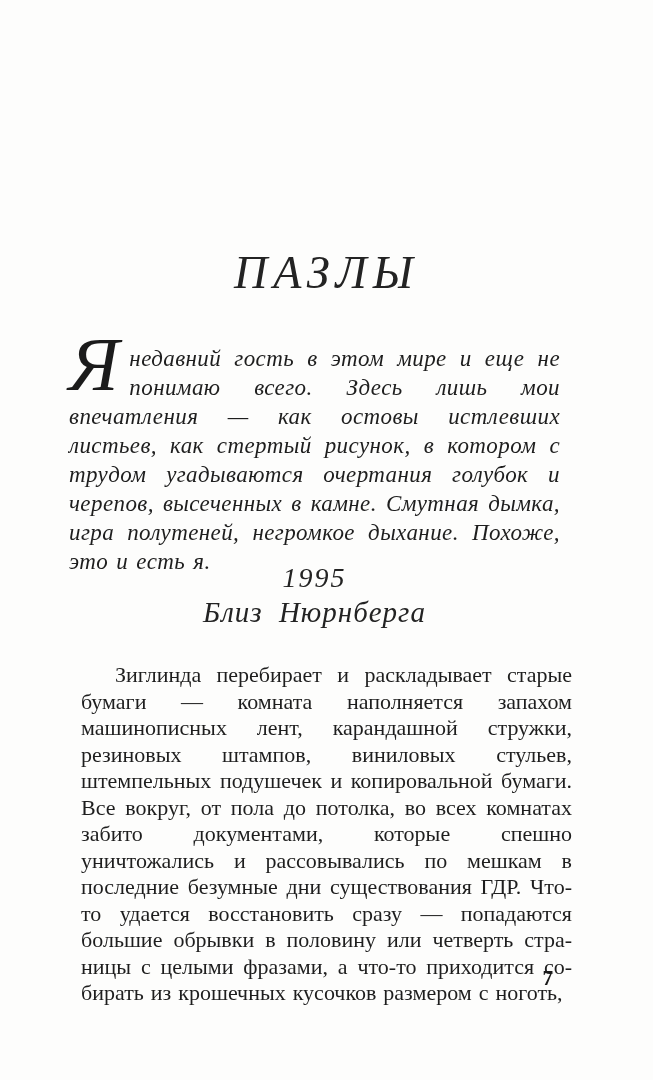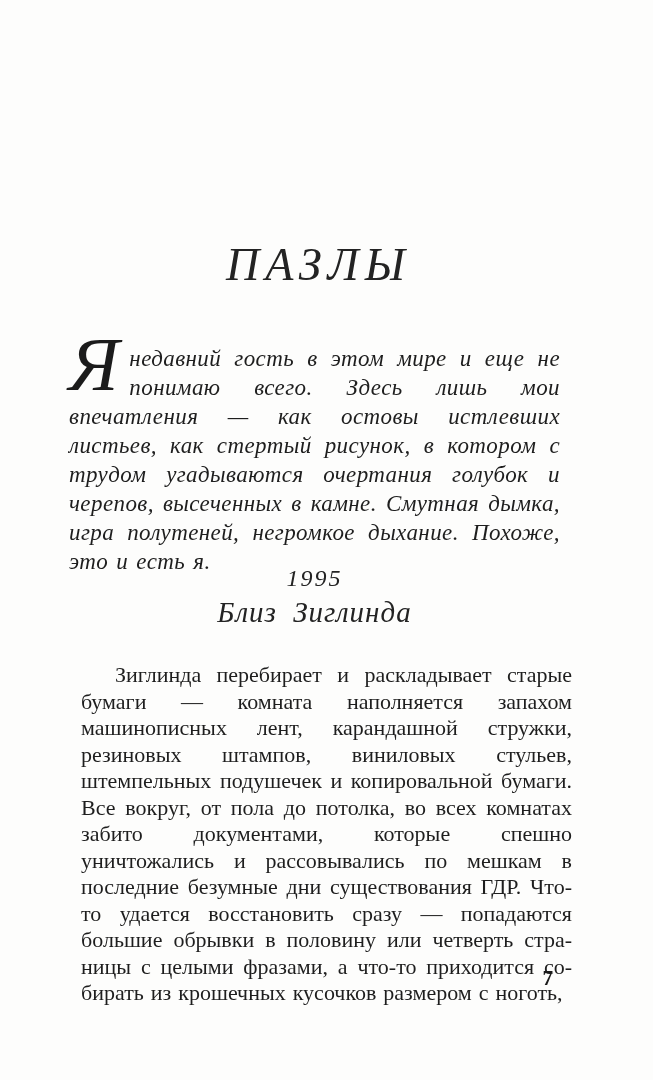--- a/index.html
+++ b/index.html
@@ -12,21 +12,21 @@
     font-family: "Liberation Serif", serif;
     overflow: hidden;
   }
   .col {
     position: absolute;
     left: 69px;
     width: 491px;
   }
   .chapter-title {
     top: 234px;
-    margin: 4px;
+    margin: 12px;
     text-align: center;
     font-size: 46px;
     font-weight: normal;
     font-style: italic;
     letter-spacing: 6px;
     color: #232323;
   }
   .epigraph {
     top: 344px;
     margin: 0;
@@ -45,21 +45,21 @@
     margin: -8px 10px 0 0;
     color: #1b1b1b;
   }
   .section-heading {
     top: 560px;
     text-align: center;
     font-style: italic;
     color: #232323;
   }
   .section-year {
-    font-size: 24px;
+    font-size: 28px;
     line-height: 36px;
     letter-spacing: 2px;
   }
   .section-place {
     font-size: 29px;
     line-height: 32px;
     letter-spacing: 1px;
     word-spacing: 8px;
   }
   .body-par {
@@ -88,20 +88,20 @@
 <div class="page">
 
   <h1 class="col chapter-title">ПАЗЛЫ</h1>
 
   <p class="col epigraph">
     <span class="dropcap">Я</span><span>недавний гость в этом мире и еще не понимаю всего. Здесь лишь мои впечатления — как остовы истлевших листьев, как стертый рисунок, в ко­тором с трудом угадываются очертания голубок и черепов, высеченных в камне. Смутная дымка, игра полутеней, негромкое дыхание. Похоже, это и есть я.</span>
   </p>
 
   <div class="col section-heading">
     <div class="section-year">1995</div>
-    <div class="section-place">Близ Зиглинда</div>
+    <div class="section-place">Близ Нюрнберга</div>
   </div>
 
   <p class="col body-par">Зиглинда перебирает и раскладывает старые бу­маги — комната наполняется запахом машинопис­ных лент, карандашной стружки, резиновых штам­пов, виниловых стульев, штемпельных подушечек и копировальной бумаги. Все вокруг, от пола до по­толка, во всех комнатах забито документами, кото­рые спешно уничтожались и рассовывались по меш­кам в последние безумные дни существования ГДР. Что-то удается восстановить сразу — попадаются большие обрывки в половину или четверть стра­ницы с целыми фразами, а что-то приходится со­бирать из крошечных кусочков размером с ноготь,</p>
 
   <div class="page-number">7</div>
 
 </div>
 
 </body></html>

